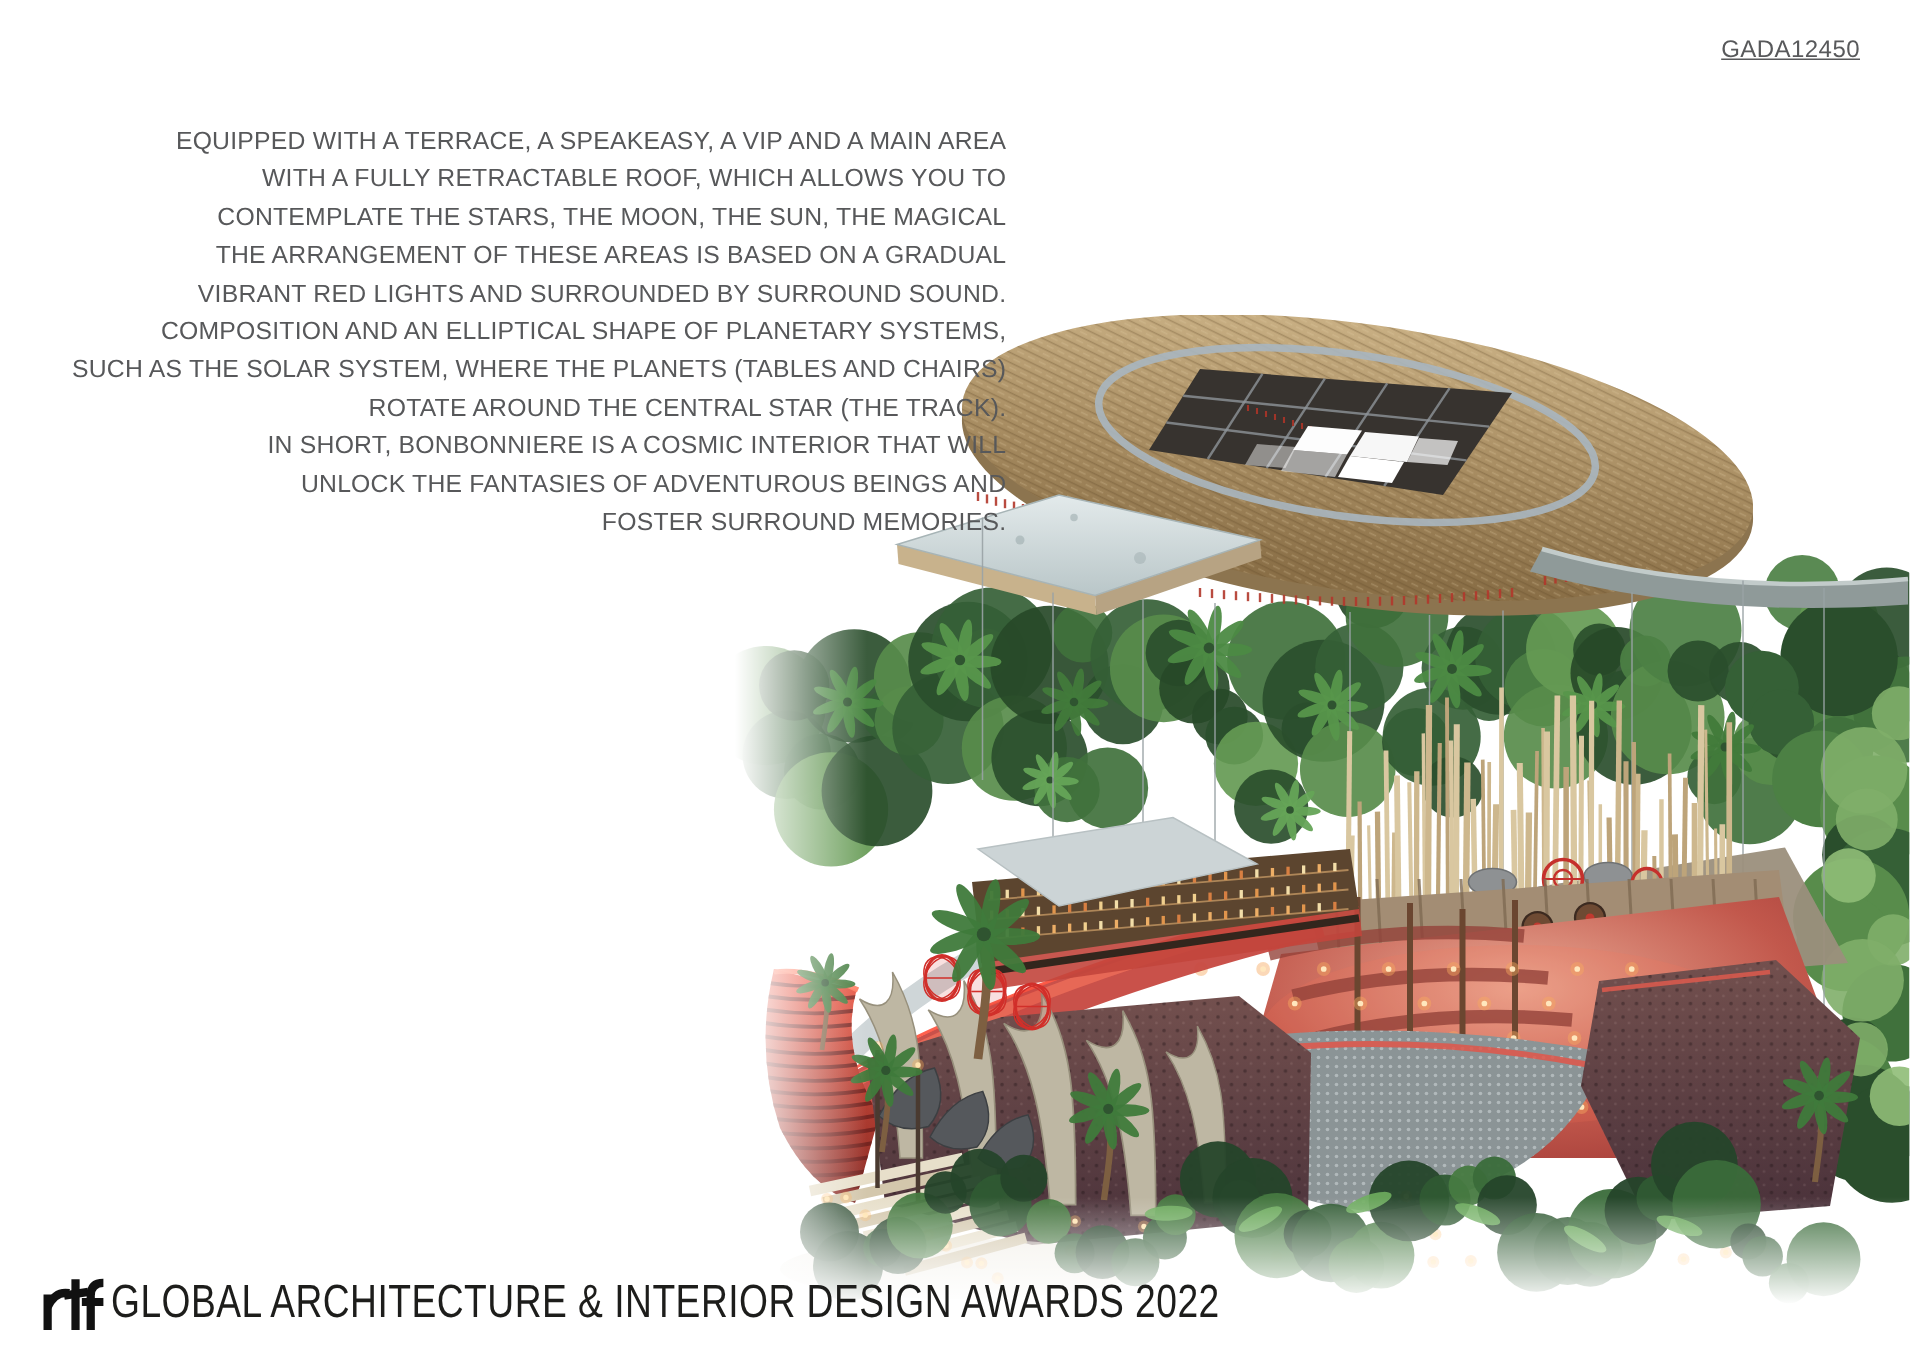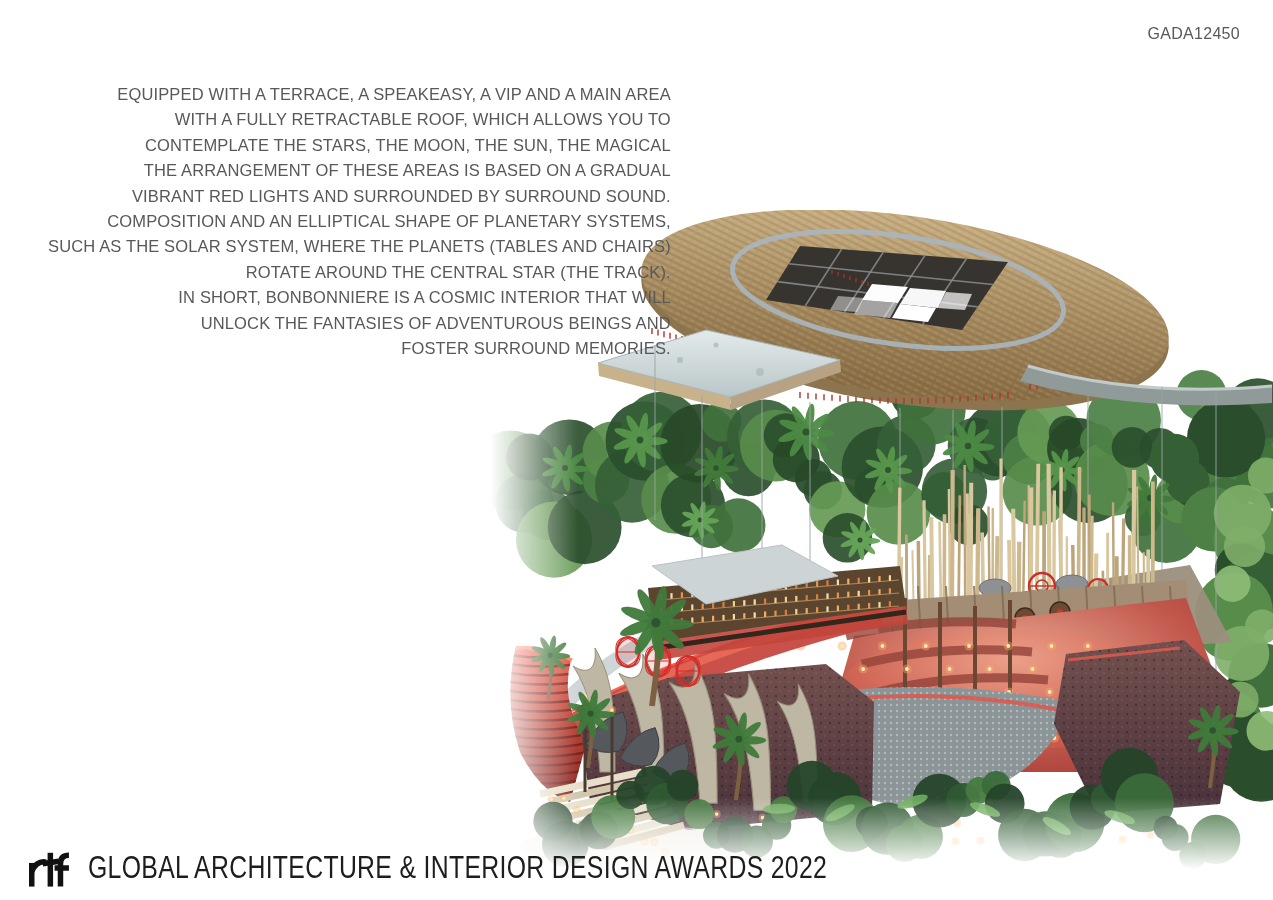--- a/index.html
+++ b/index.html
@@ -2,32 +2,32 @@
 <html><head>
 <meta charset="utf-8">
 <style>
   html,body{margin:0;padding:0;}
   body{
     width:1273px;height:900px;position:relative;background:#ffffff;
     font-family:"Liberation Sans",sans-serif;overflow:hidden;
   }
   .code{
     position:absolute;top:25px;right:33px;
-    font-size:16px;color:#58595b;letter-spacing:.3px;
+    font-size:16px;color:#58595b;letter-spacing:.3px;text-decoration:underline;
   }
   .desc{
     position:absolute;top:82px;left:48px;
     font-size:16.5px;line-height:25.4px;color:#57585a;
     letter-spacing:.15px;white-space:nowrap;z-index:3;text-align:right;
   }
   .art{
     position:absolute;left:490px;top:210px;width:783px;height:660px;z-index:1;
   }
   .footer{
-    position:absolute;left:25px;bottom:11px;display:flex;align-items:center;gap:14px;z-index:3;
+    position:absolute;left:25px;bottom:11px;display:flex;align-items:center;gap:0;z-index:3;
   }
   .logo{width:49px;height:42px;flex:0 0 auto;}
   .title{
     font-size:31px;color:#1d1d1b;white-space:nowrap;
     transform:scaleX(.8);transform-origin:left center;letter-spacing:.4px;
   }
 </style>
 </head>
 <body>
 

